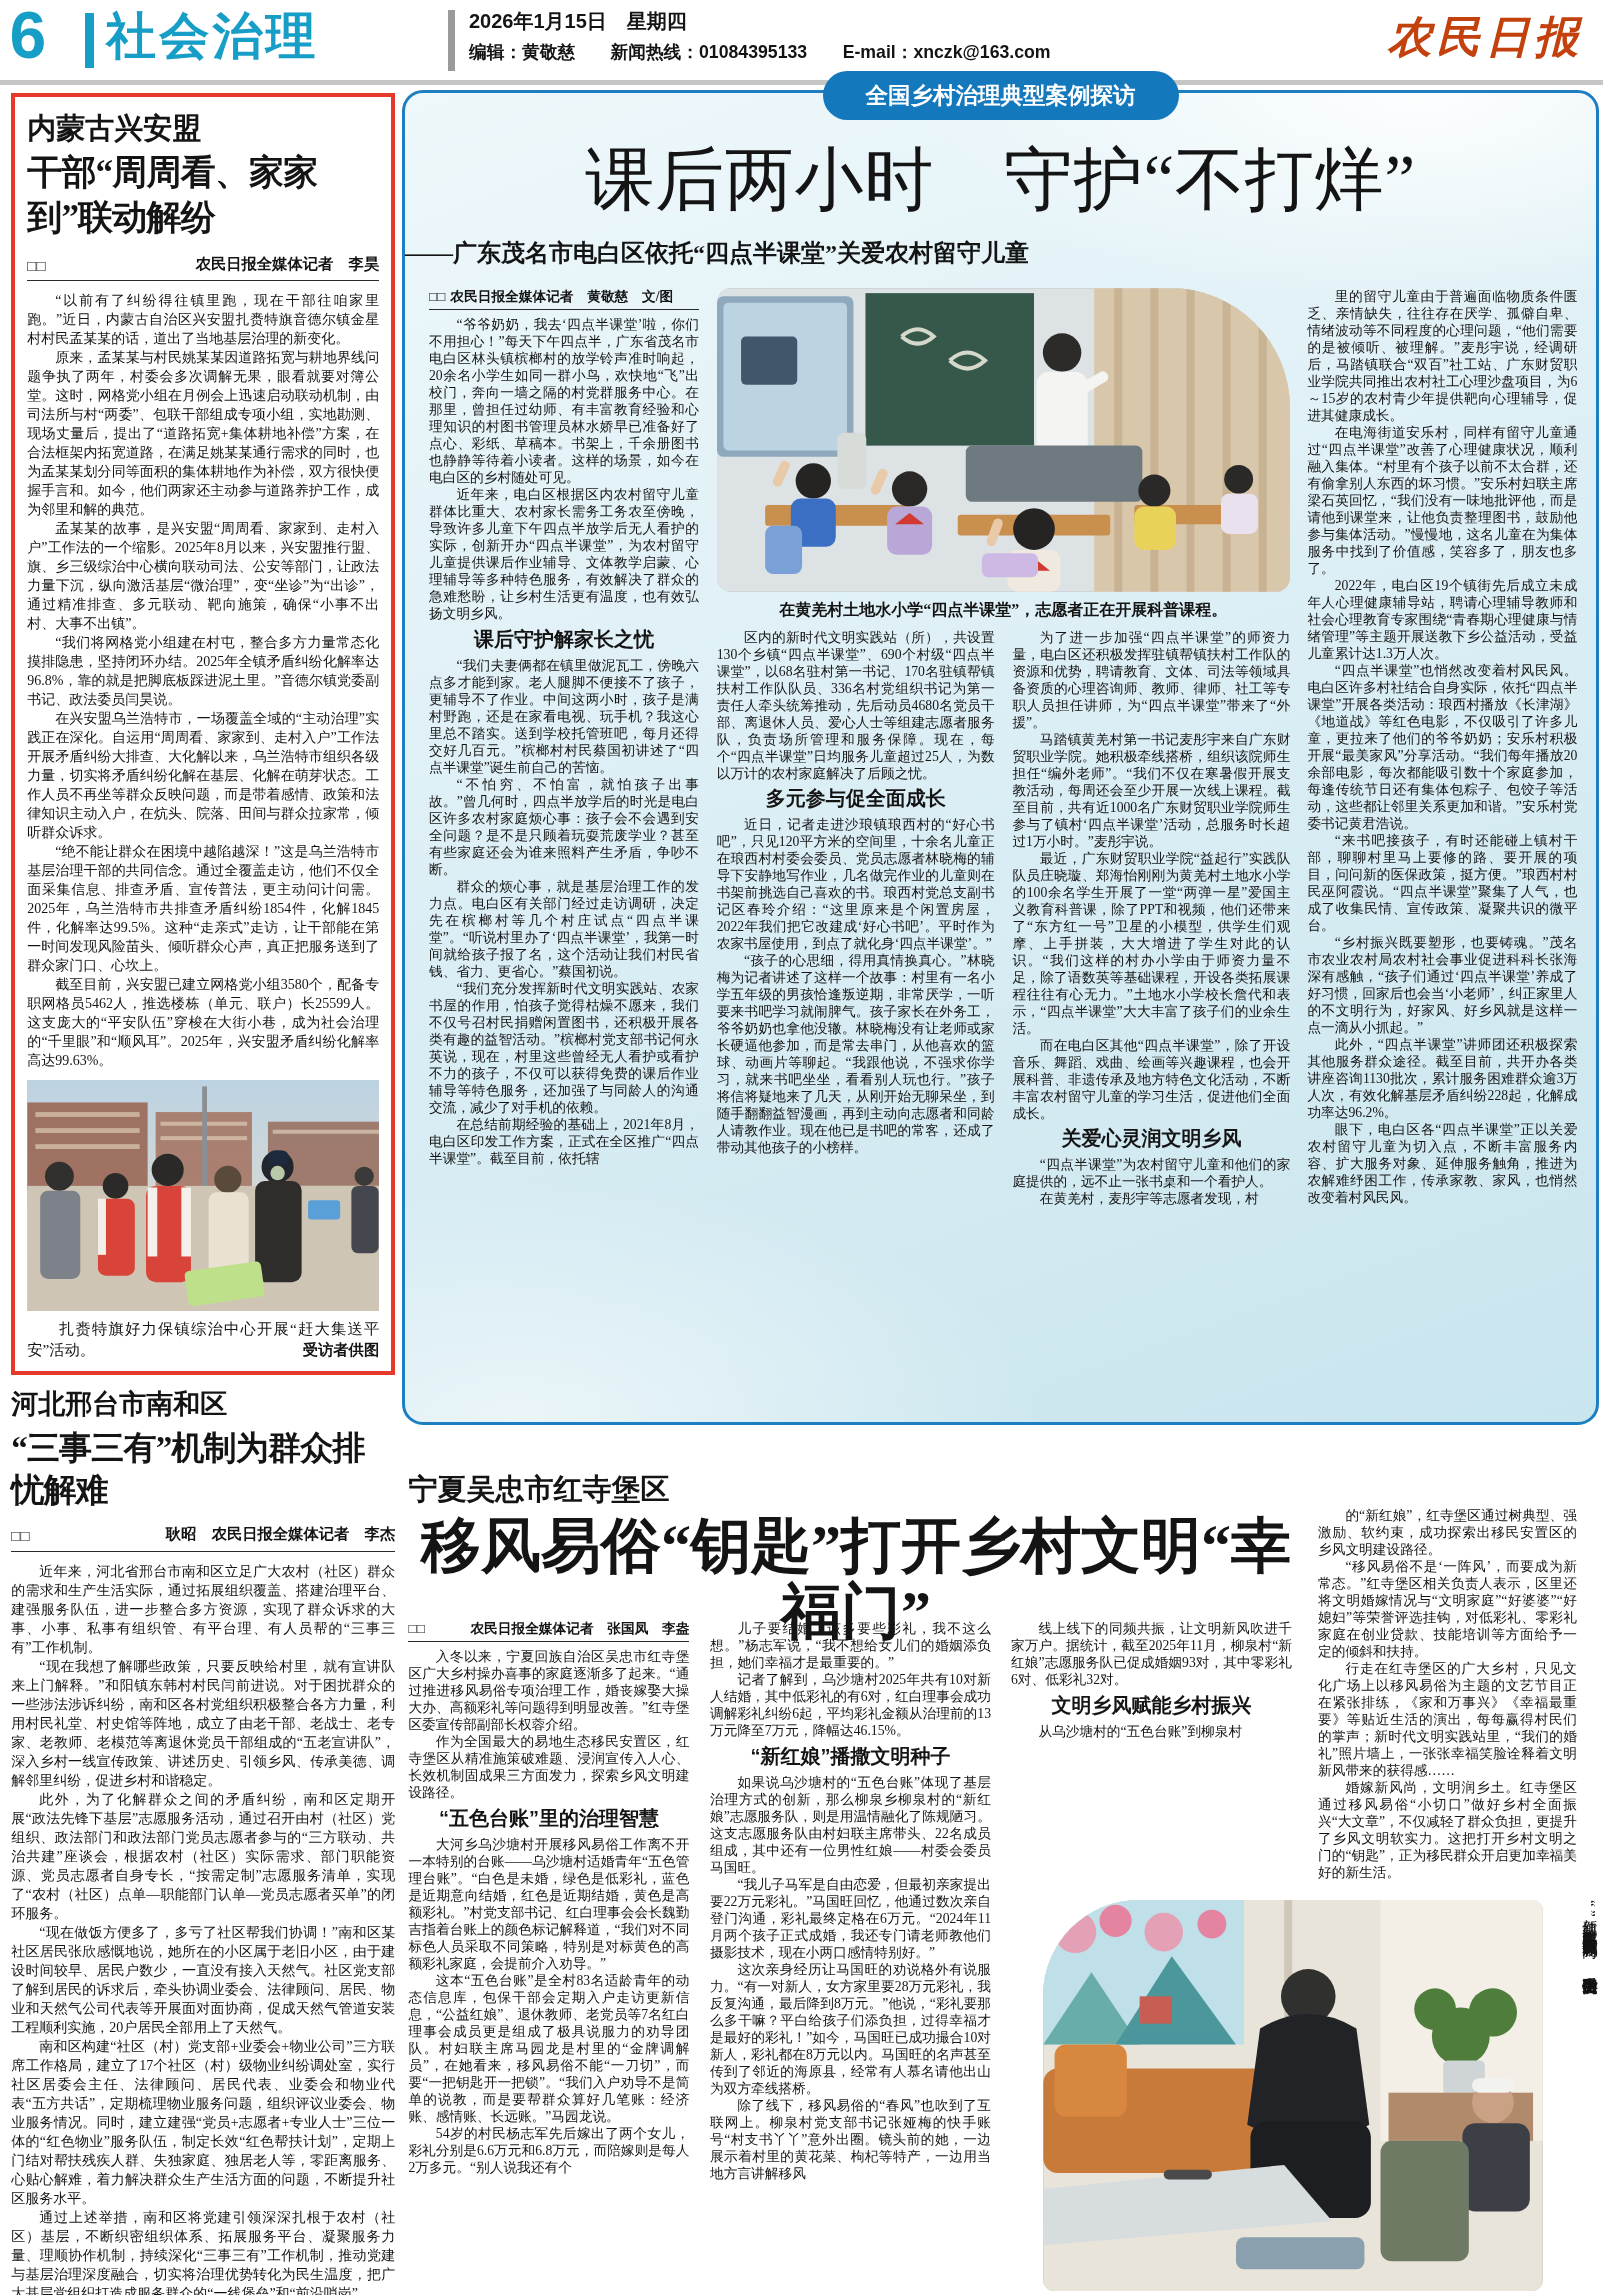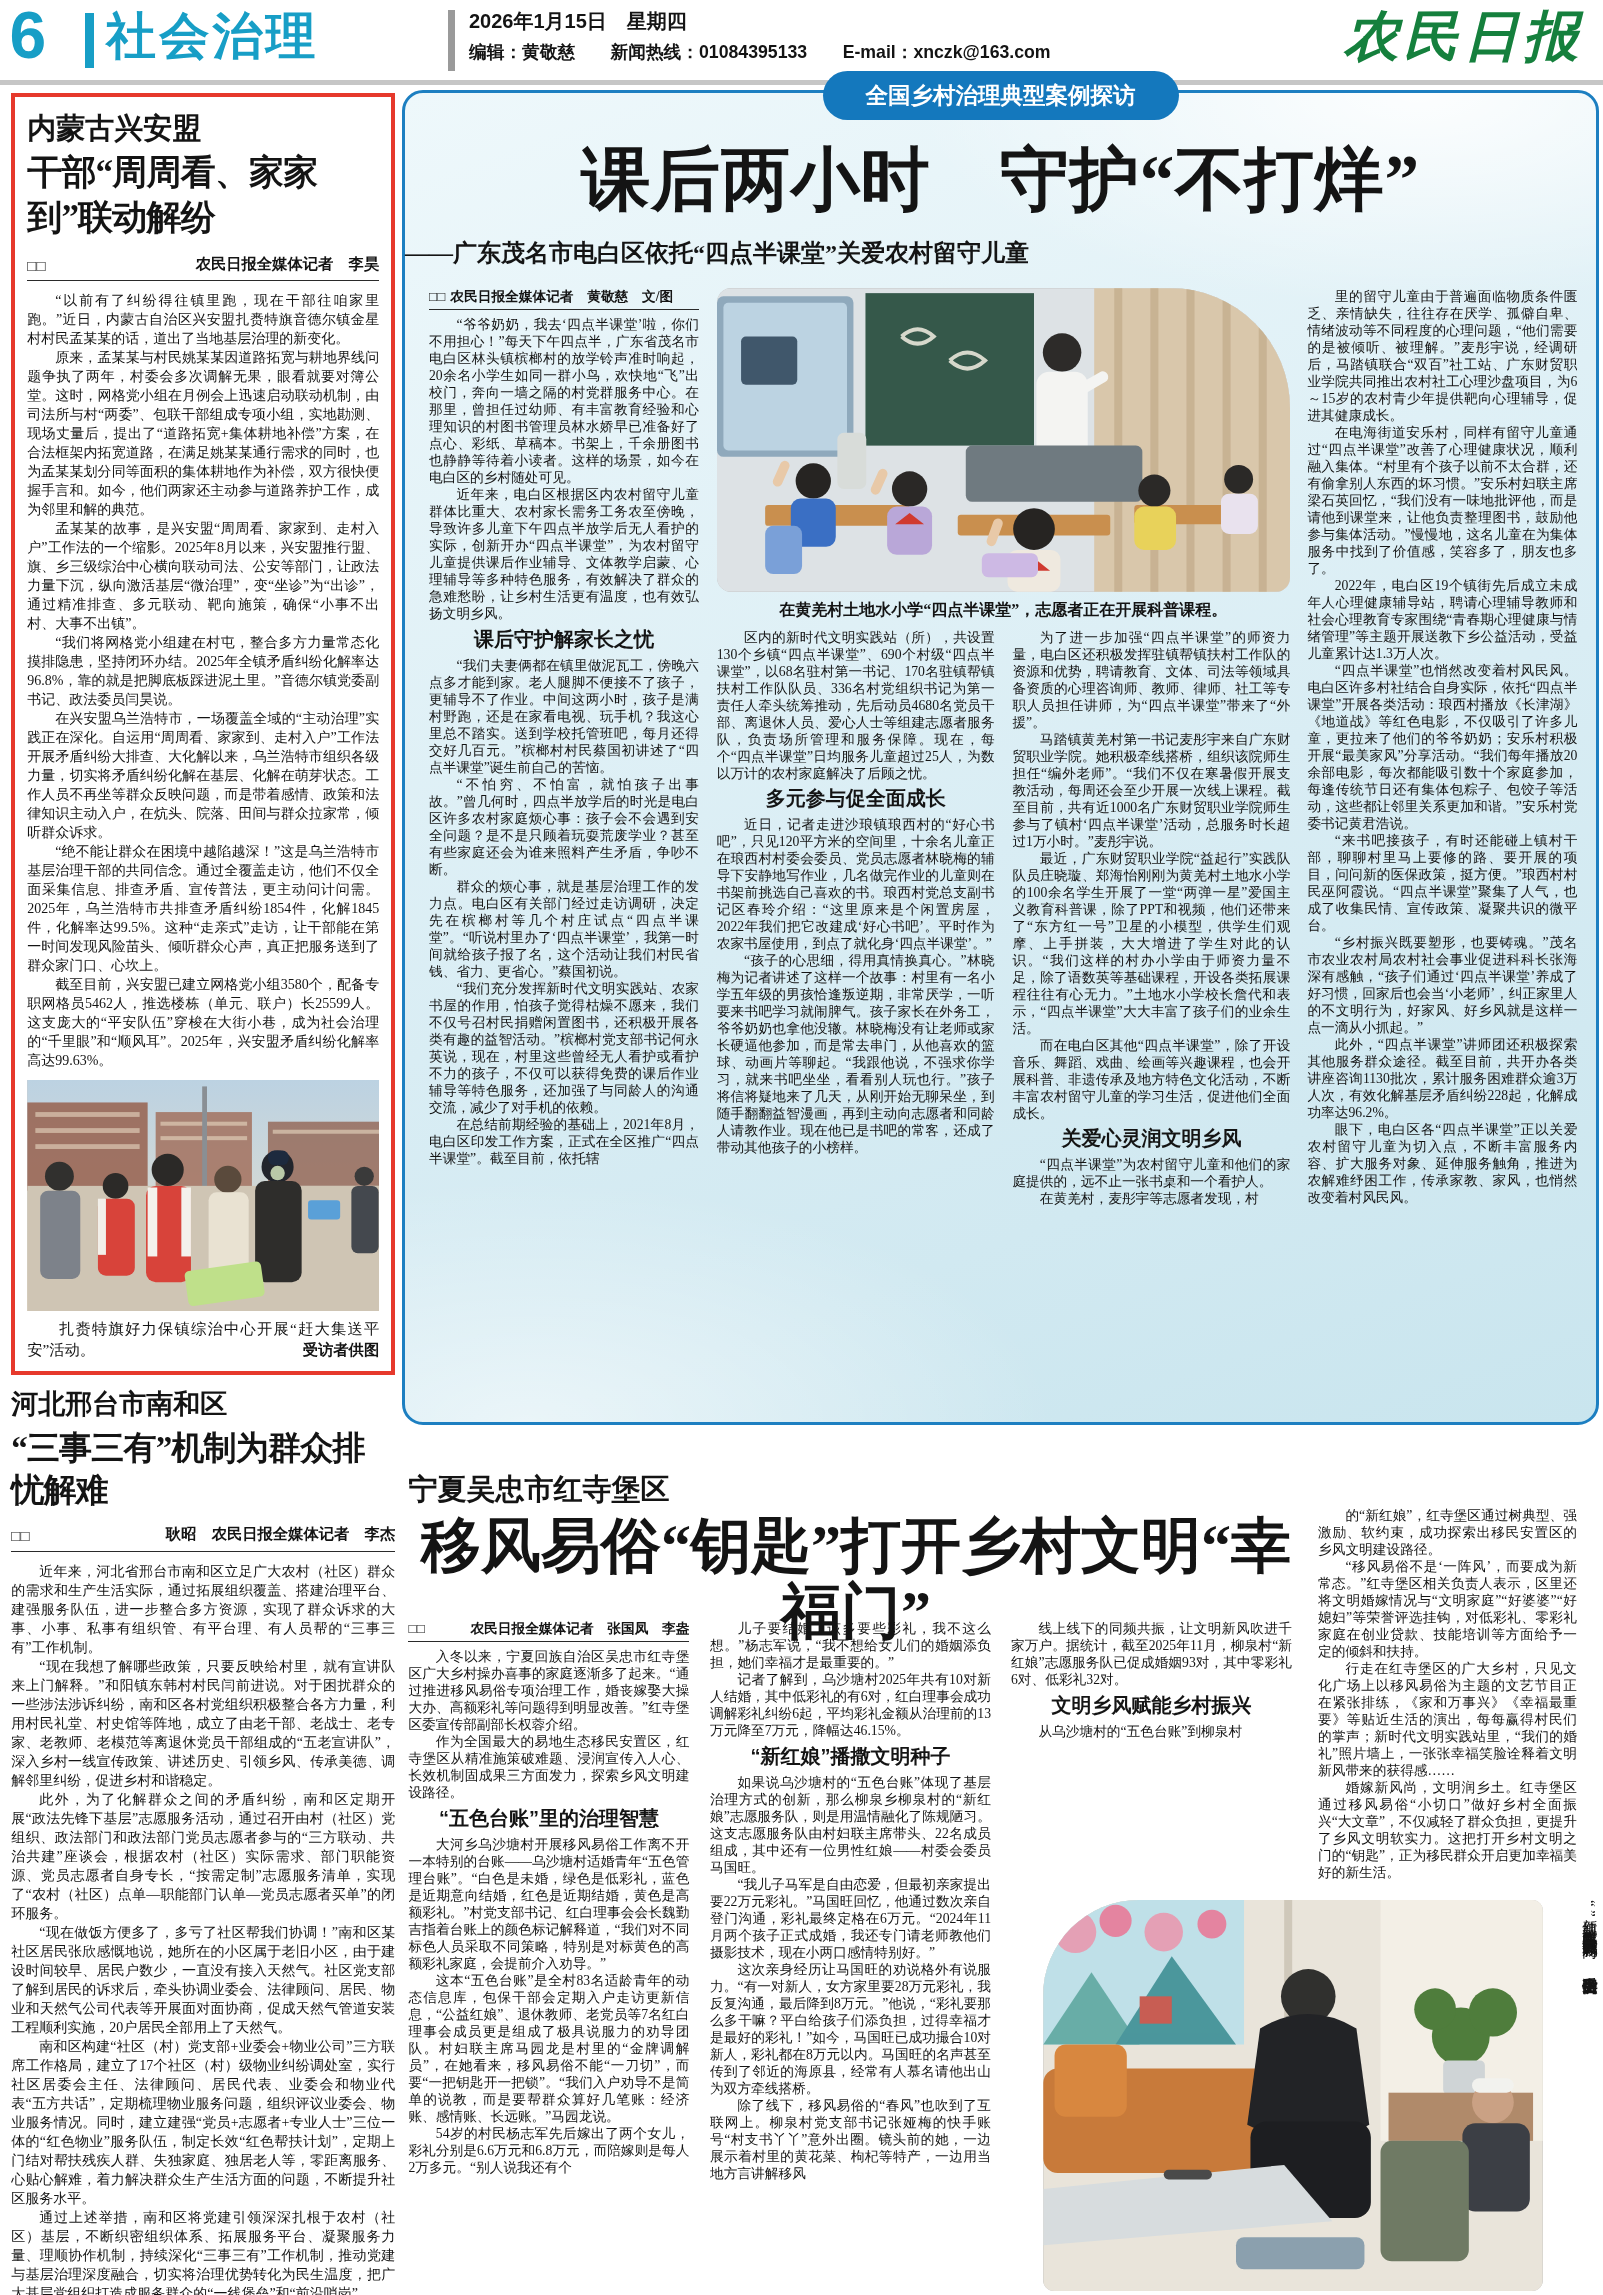--- a/index.html
+++ b/index.html
@@ -12,21 +12,21 @@
   .page-no{position:absolute;left:9.6px;top:-3.2px;font-size:66px;font-weight:900;color:#179ec6;
            font-family:"Liberation Sans","DejaVu Sans",sans-serif;}
   .sec-bar{position:absolute;left:85px;top:13px;width:8.8px;height:55px;background:#179ec6;}
   .section-title{position:absolute;left:106px;top:3.2px;font-size:50px;font-weight:900;color:#179ec6;
            font-family:Liberation Serif, serif;letter-spacing:3.2px;}
   .meta-bar{position:absolute;left:448px;top:9.6px;width:7.2px;height:61px;background:#9a9a9a;}
   .meta{position:absolute;left:469px;top:8px;font-family:"Liberation Sans","DejaVu Sans",sans-serif;}
   .meta .date{font-size:20px;font-weight:800;}
   .meta .line2{font-size:17.7px;margin-top:5px;font-weight:600;}
   .meta .line2 span{margin-right:30.5px;}
-  .masthead{position:absolute;right:21px;top:0px;font-size:55px;font-weight:900;color:#15803d;
+  .masthead{position:absolute;right:21px;top:8px;font-size:44px;font-weight:900;color:#c2410c;
             font-style:italic;letter-spacing:4.8px;font-family:"DejaVu Serif","Liberation Serif",serif;}
   .hdr-rule{position:absolute;top:80px;left:0;width:100%;height:4.8px;background:#c6c6c6;}
 
   
   .leftcol{position:absolute;left:11.2px;top:93px;width:384px;}
   .redbox{border:4px solid #e6392c;background:#fff;padding:14.5px 12px 11.2px;}
   .kicker{font-family:"Liberation Sans","DejaVu Sans",sans-serif;font-weight:900;font-size:29px;line-height:1.15;}
   .hl-left{font-size:35px;font-weight:900;line-height:1.28;margin:6.4px 0 13px;letter-spacing:-0.8px;}
   .byline{display:flex;justify-content:space-between;align-items:flex-end;border-bottom:1.6px solid #2a2a2a;
           padding-bottom:5.6px;margin-bottom:9.6px;font-size:15.3px;}
@@ -46,21 +46,21 @@
   
   .panel{position:absolute;left:402px;top:90px;width:1197px;height:1335px;border:3.2px solid #1d7fc1;
          border-radius:21px;box-sizing:border-box;
          background:
            radial-gradient(723px 305px at 85% 0%,rgba(255,255,255,.9),rgba(255,255,255,0) 70%),
            radial-gradient(884px 402px at 10% 100%,rgba(255,255,255,.55),rgba(255,255,255,0) 60%),
            linear-gradient(160deg,#eef8fb 0%,#d9edf4 55%,#c9e5ee 100%);}
   .badge{position:absolute;top:-22px;left:50%;transform:translateX(-50%);background:#1478bd;color:#fff;
          font-family:"Liberation Sans","DejaVu Sans",sans-serif;font-weight:800;font-size:22.5px;
          padding:8.8px 43px;border-radius:802px;white-space:nowrap;}
-  .panel-hl{margin-top:50px;text-align:center;font-size:69px;font-weight:700;letter-spacing:0.8px;line-height:1.1;}
+  .panel-hl{margin-top:50px;text-align:center;font-size:69px;font-weight:400;letter-spacing:0.8px;line-height:1.1;}
   .panel-sub{text-align:left;font-size:24px;font-weight:800;margin-top:17.7px;}
   .panel-cols{display:flex;gap:17.7px;padding:19px 24px 0;height:1051px;overflow:hidden;box-sizing:border-box;}
   .pcol{flex:none;width:270px;font-size:13.7px;line-height:17px;text-align:justify;overflow:hidden;}
   .pcol p,.bcol p{margin:0;text-indent:2em;}
   .pcol .subhead,.bcol .subhead{font-size:20px;margin:8.8px 0;}
   .pcol .byline{font-size:13.7px;padding-bottom:4px;margin-bottom:6.4px;justify-content:flex-start;gap:4.8px;}
   .pdouble{flex:none;width:573px;}
   .pphoto{height:304px;border-radius:14.5px 120px 14.5px 14.5px;overflow:hidden;background:#bbb;}
   .pcap{font-size:16px;font-weight:700;text-align:center;margin:8px 0 8px;}
   .psub{display:flex;gap:17.7px;height:681px;overflow:hidden;}

